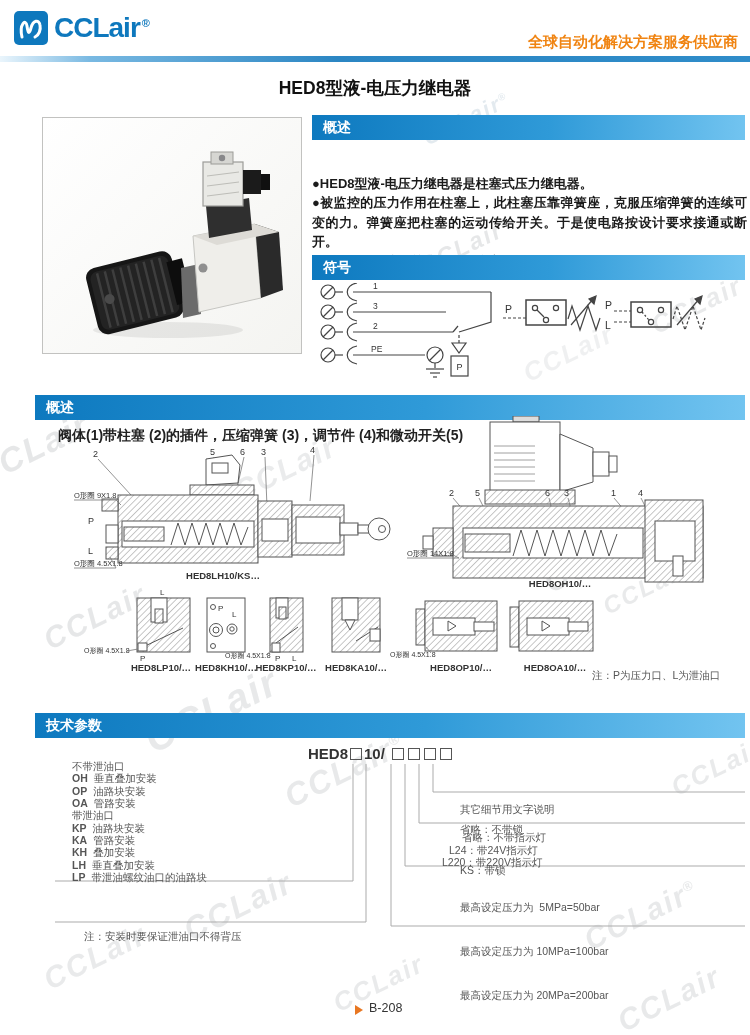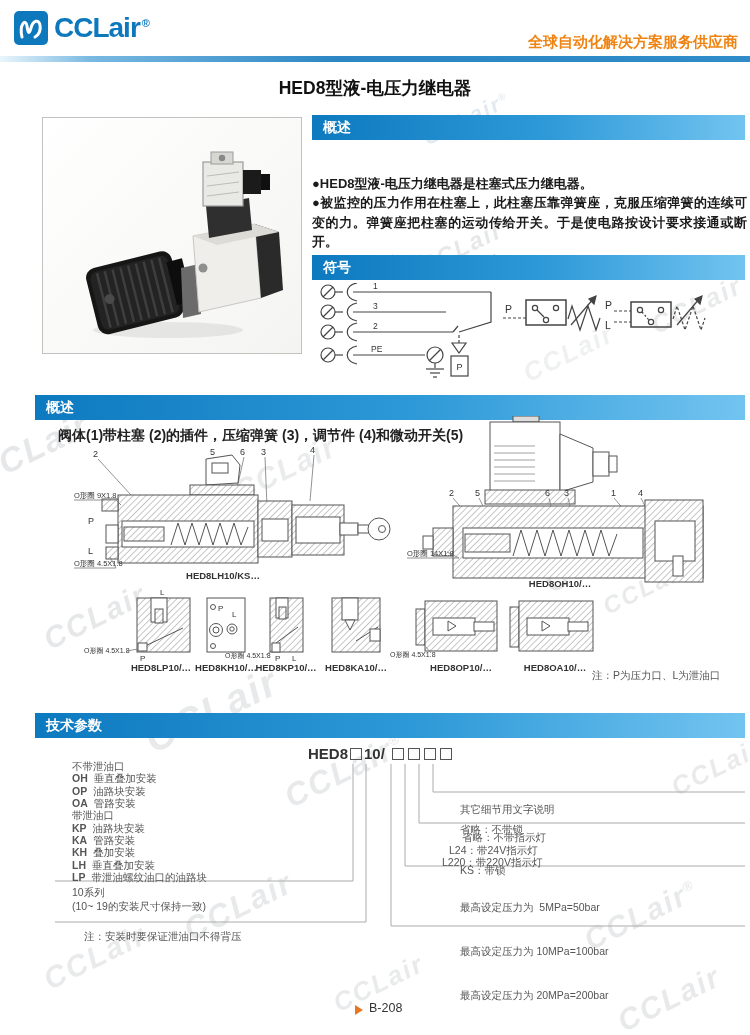--- a/index.html
+++ b/index.html
@@ -431,24 +431,20 @@
     <div class="orow"><span class="ocode">OP</span><span>油路块安装</span></div>
     <div class="orow"><span class="ocode">OA</span><span>管路安装</span></div>
     <div class="orow"><span>带泄油口</span></div>
     <div class="orow"><span class="ocode">KP</span><span>油路块安装</span></div>
     <div class="orow"><span class="ocode">KA</span><span>管路安装</span></div>
     <div class="orow"><span class="ocode">KH</span><span>叠加安装</span></div>
     <div class="orow"><span class="ocode">LH</span><span>垂直叠加安装</span></div>
     <div class="orow"><span class="ocode">LP</span><span>带泄油螺纹油口的油路块</span></div>
   </div>
 
-  <div class="series-box">
-    <div>10系列</div>
-    <div>(10~ 19的安装尺寸保持一致)</div>
-  </div>
 
   <div class="grp" style="left:460px;top:779px">
     <div>其它细节用文字说明</div>
   </div>
   <div class="grp" style="left:460px;top:796px;line-height:13.5px">
     <div>省略：不带锁</div>
     <div>KS：带锁</div>
   </div>
   <div class="grp" style="left:462px;top:831px"><div>省略：不带指示灯</div></div>
   <div class="grp" style="left:449px;top:844px"><div>L24：带24V指示灯</div></div>

